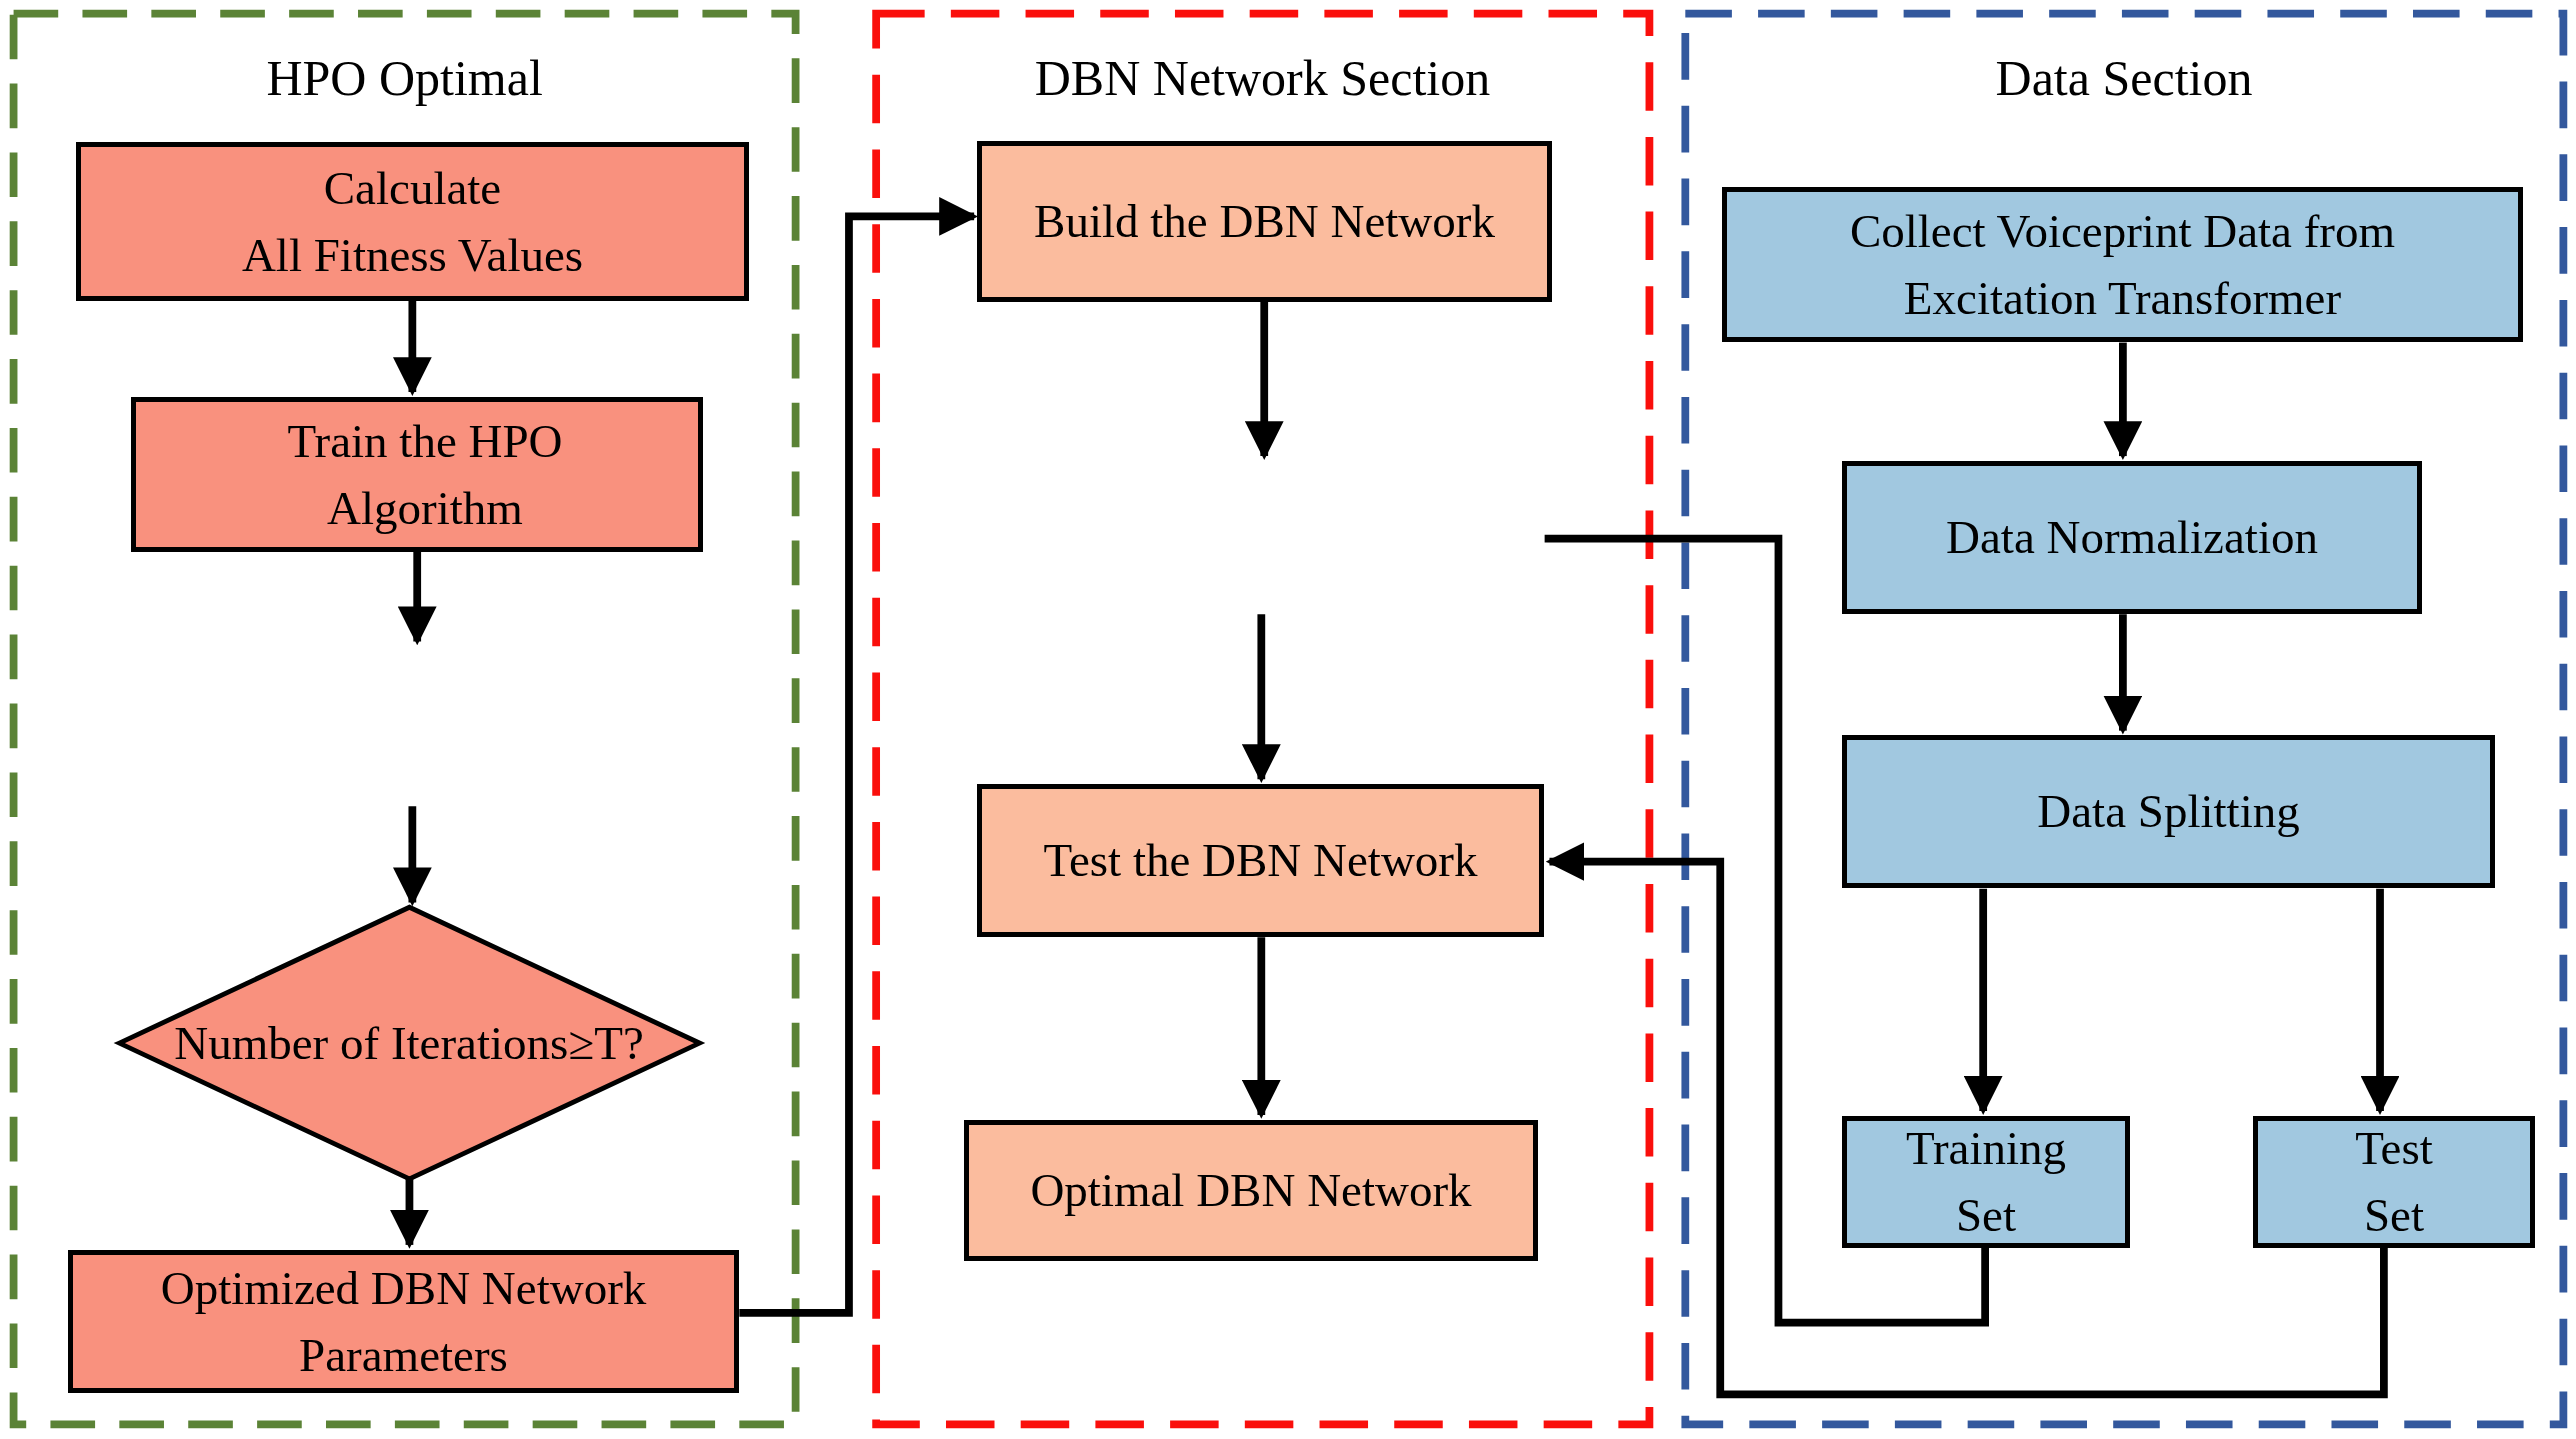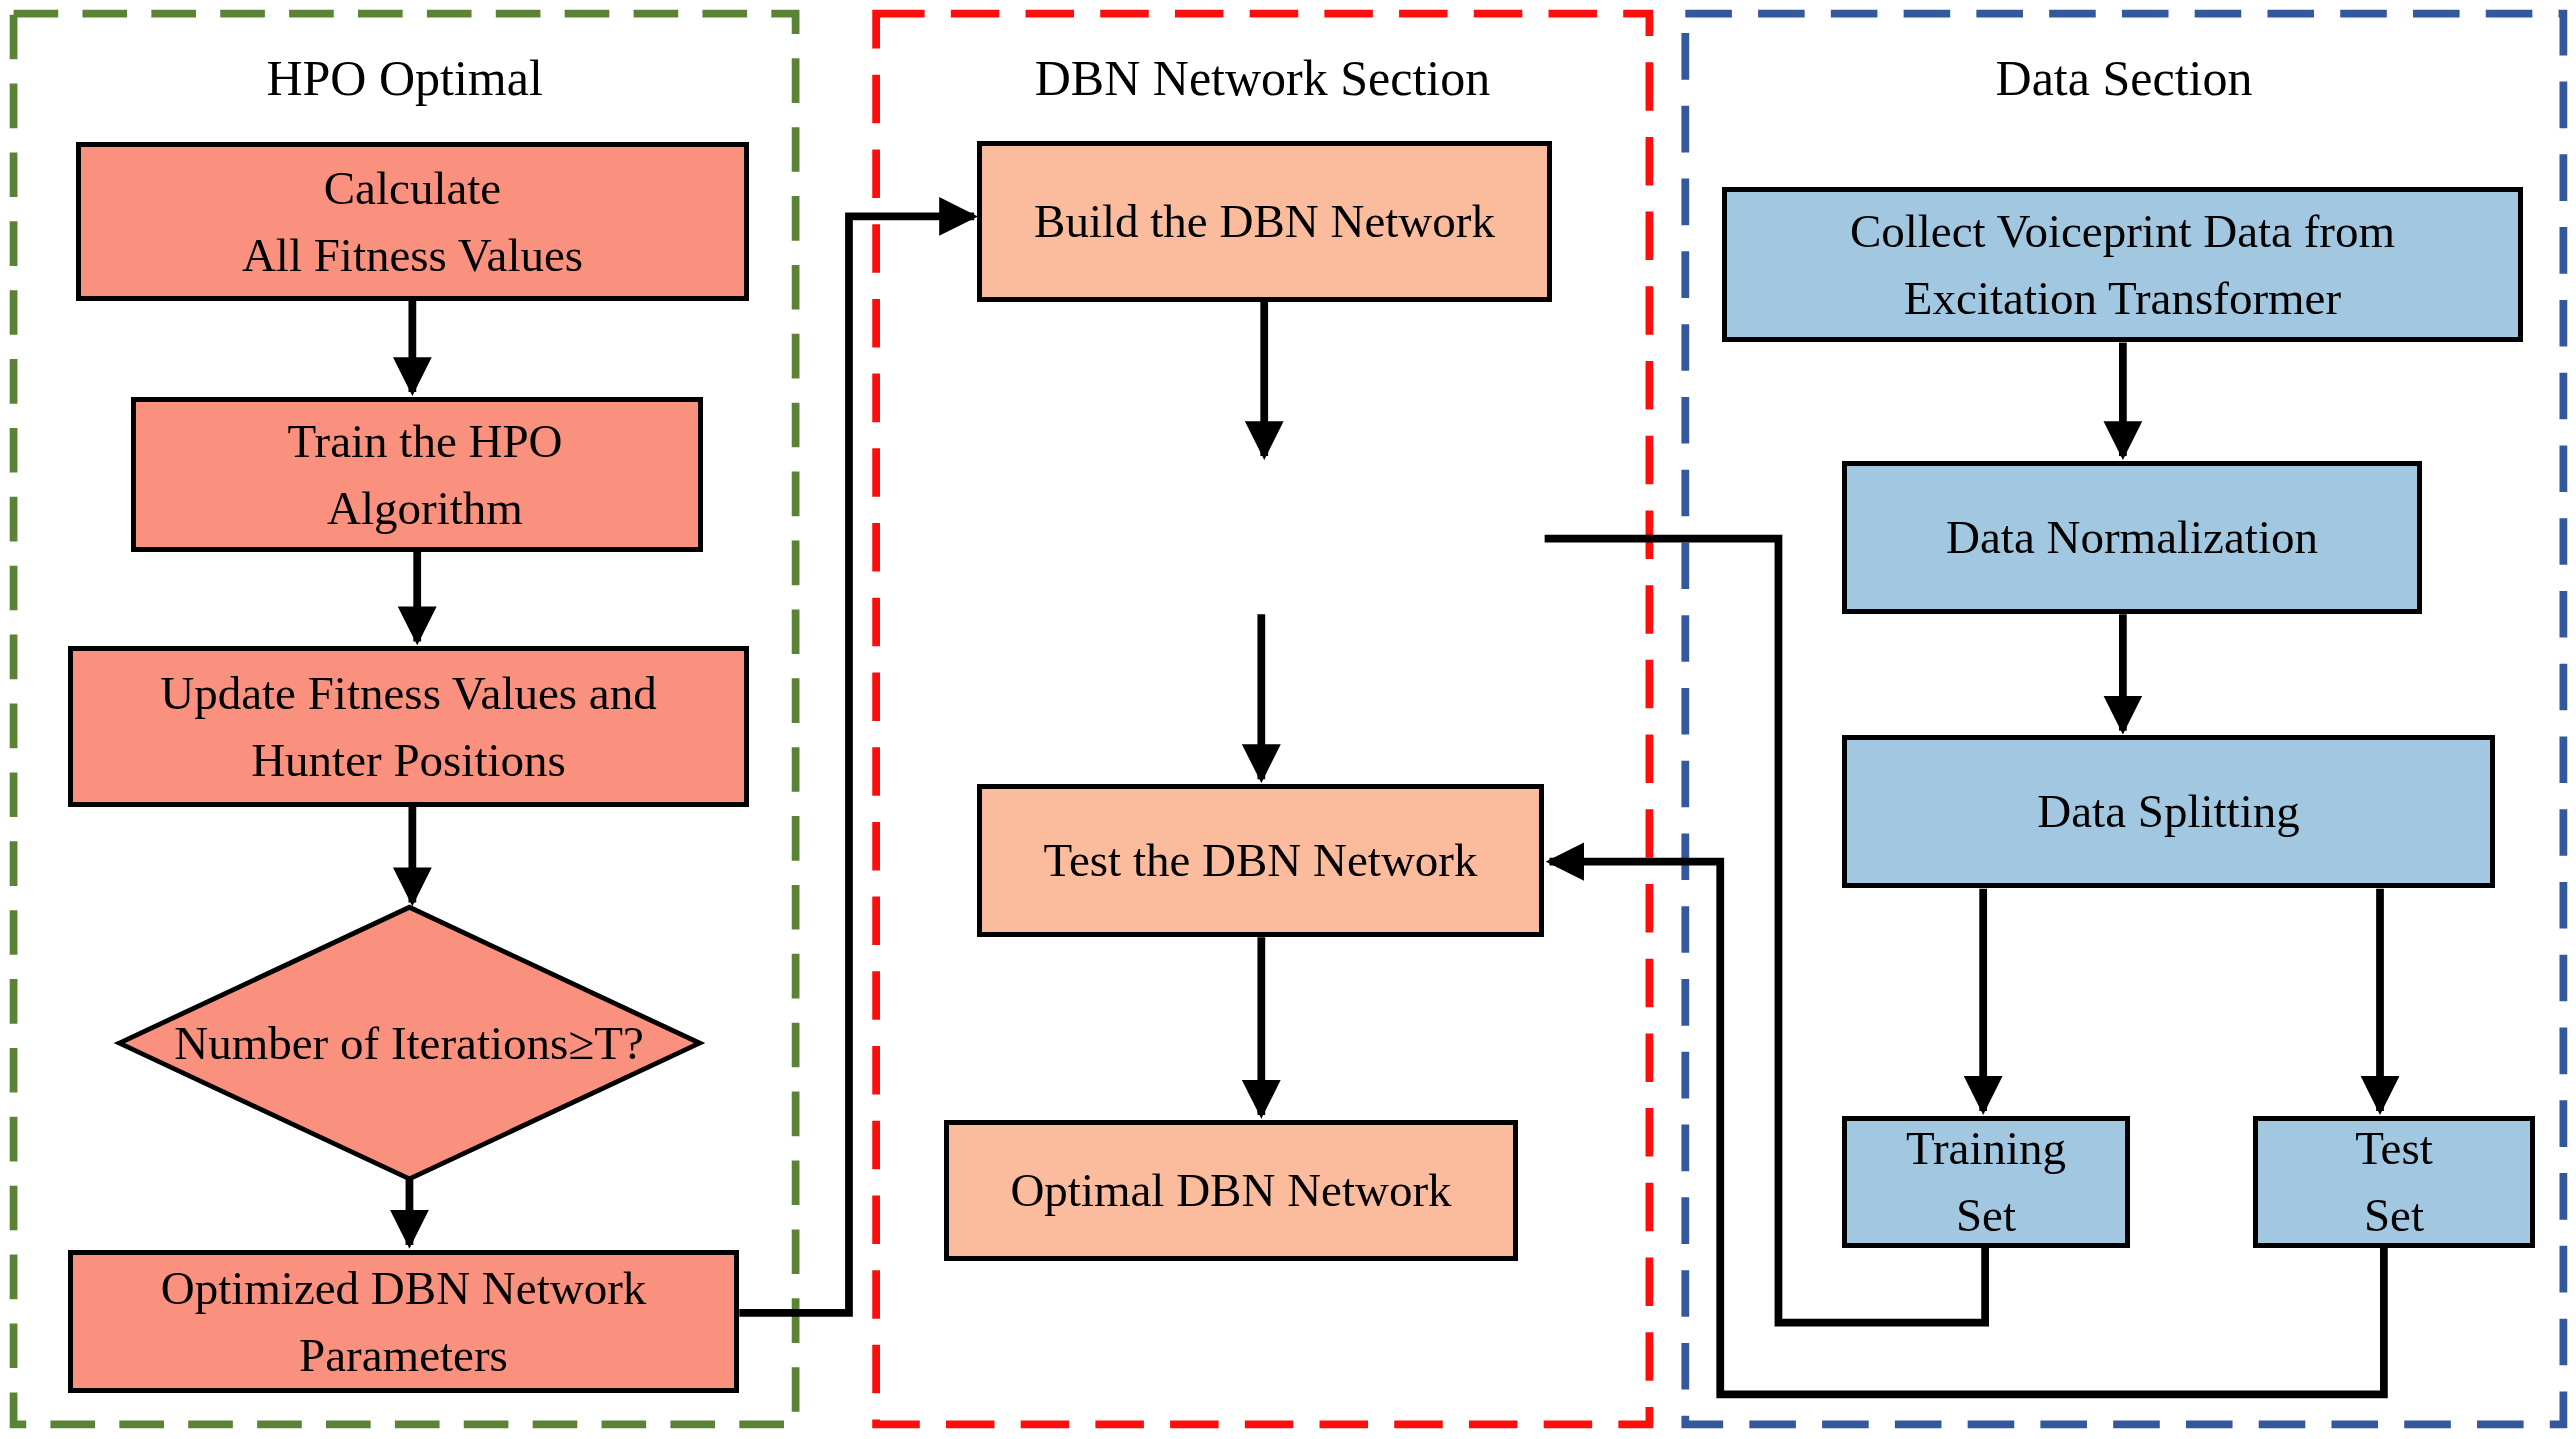--- a/index.html
+++ b/index.html
@@ -65,29 +65,27 @@
   </svg>
 
   <div class="section-title" style="left:13.6px;top:47px;width:782px;">HPO Optimal</div>
   <div class="section-title" style="left:876px;top:47px;width:773px;">DBN Network Section</div>
   <div class="section-title" style="left:1685px;top:47px;width:878px;">Data Section</div>
 
   <div class="node hpo" style="left:76px;top:142px;width:673px;height:159px;">Calculate
 All Fitness Values</div>
   <div class="node hpo" style="left:131px;top:397px;width:572px;height:155px;padding-left:16px;">Train the HPO
 Algorithm</div>
-  <div class="node hpo" style="left:68px;top:646px;width:681px;height:161px;">Update Fitness Values and
-Hunter Positions</div>
   <div class="diamond-label" style="left:119px;top:970px;width:580px;height:146px;">Number of Iterations≥T?</div>
   <div class="node hpo" style="left:68px;top:1250px;width:671px;height:143px;">Optimized DBN Network
 Parameters</div>
 
   <div class="node dbn" style="left:977px;top:141px;width:575px;height:161px;">Build the DBN Network</div>
   <div class="node dbn" style="left:977px;top:784px;width:567px;height:153px;">Test the DBN Network</div>
-  <div class="node dbn" style="left:944px;top:1120px;width:574px;height:141px;">Optimal DBN Network</div>
+  <div class="node dbn" style="left:964px;top:1120px;width:574px;height:141px;">Optimal DBN Network</div>
 
   <div class="node data" style="left:1722px;top:187px;width:801px;height:155px;">Collect Voiceprint Data from
 Excitation Transformer</div>
   <div class="node data" style="left:1842px;top:461px;width:580px;height:153px;">Data Normalization</div>
   <div class="node data" style="left:1842px;top:735px;width:653px;height:153px;">Data Splitting</div>
   <div class="node data" style="left:1842px;top:1116px;width:288px;height:132px;">Training
 Set</div>
   <div class="node data" style="left:2253px;top:1116px;width:282px;height:132px;">Test
 Set</div>
 

